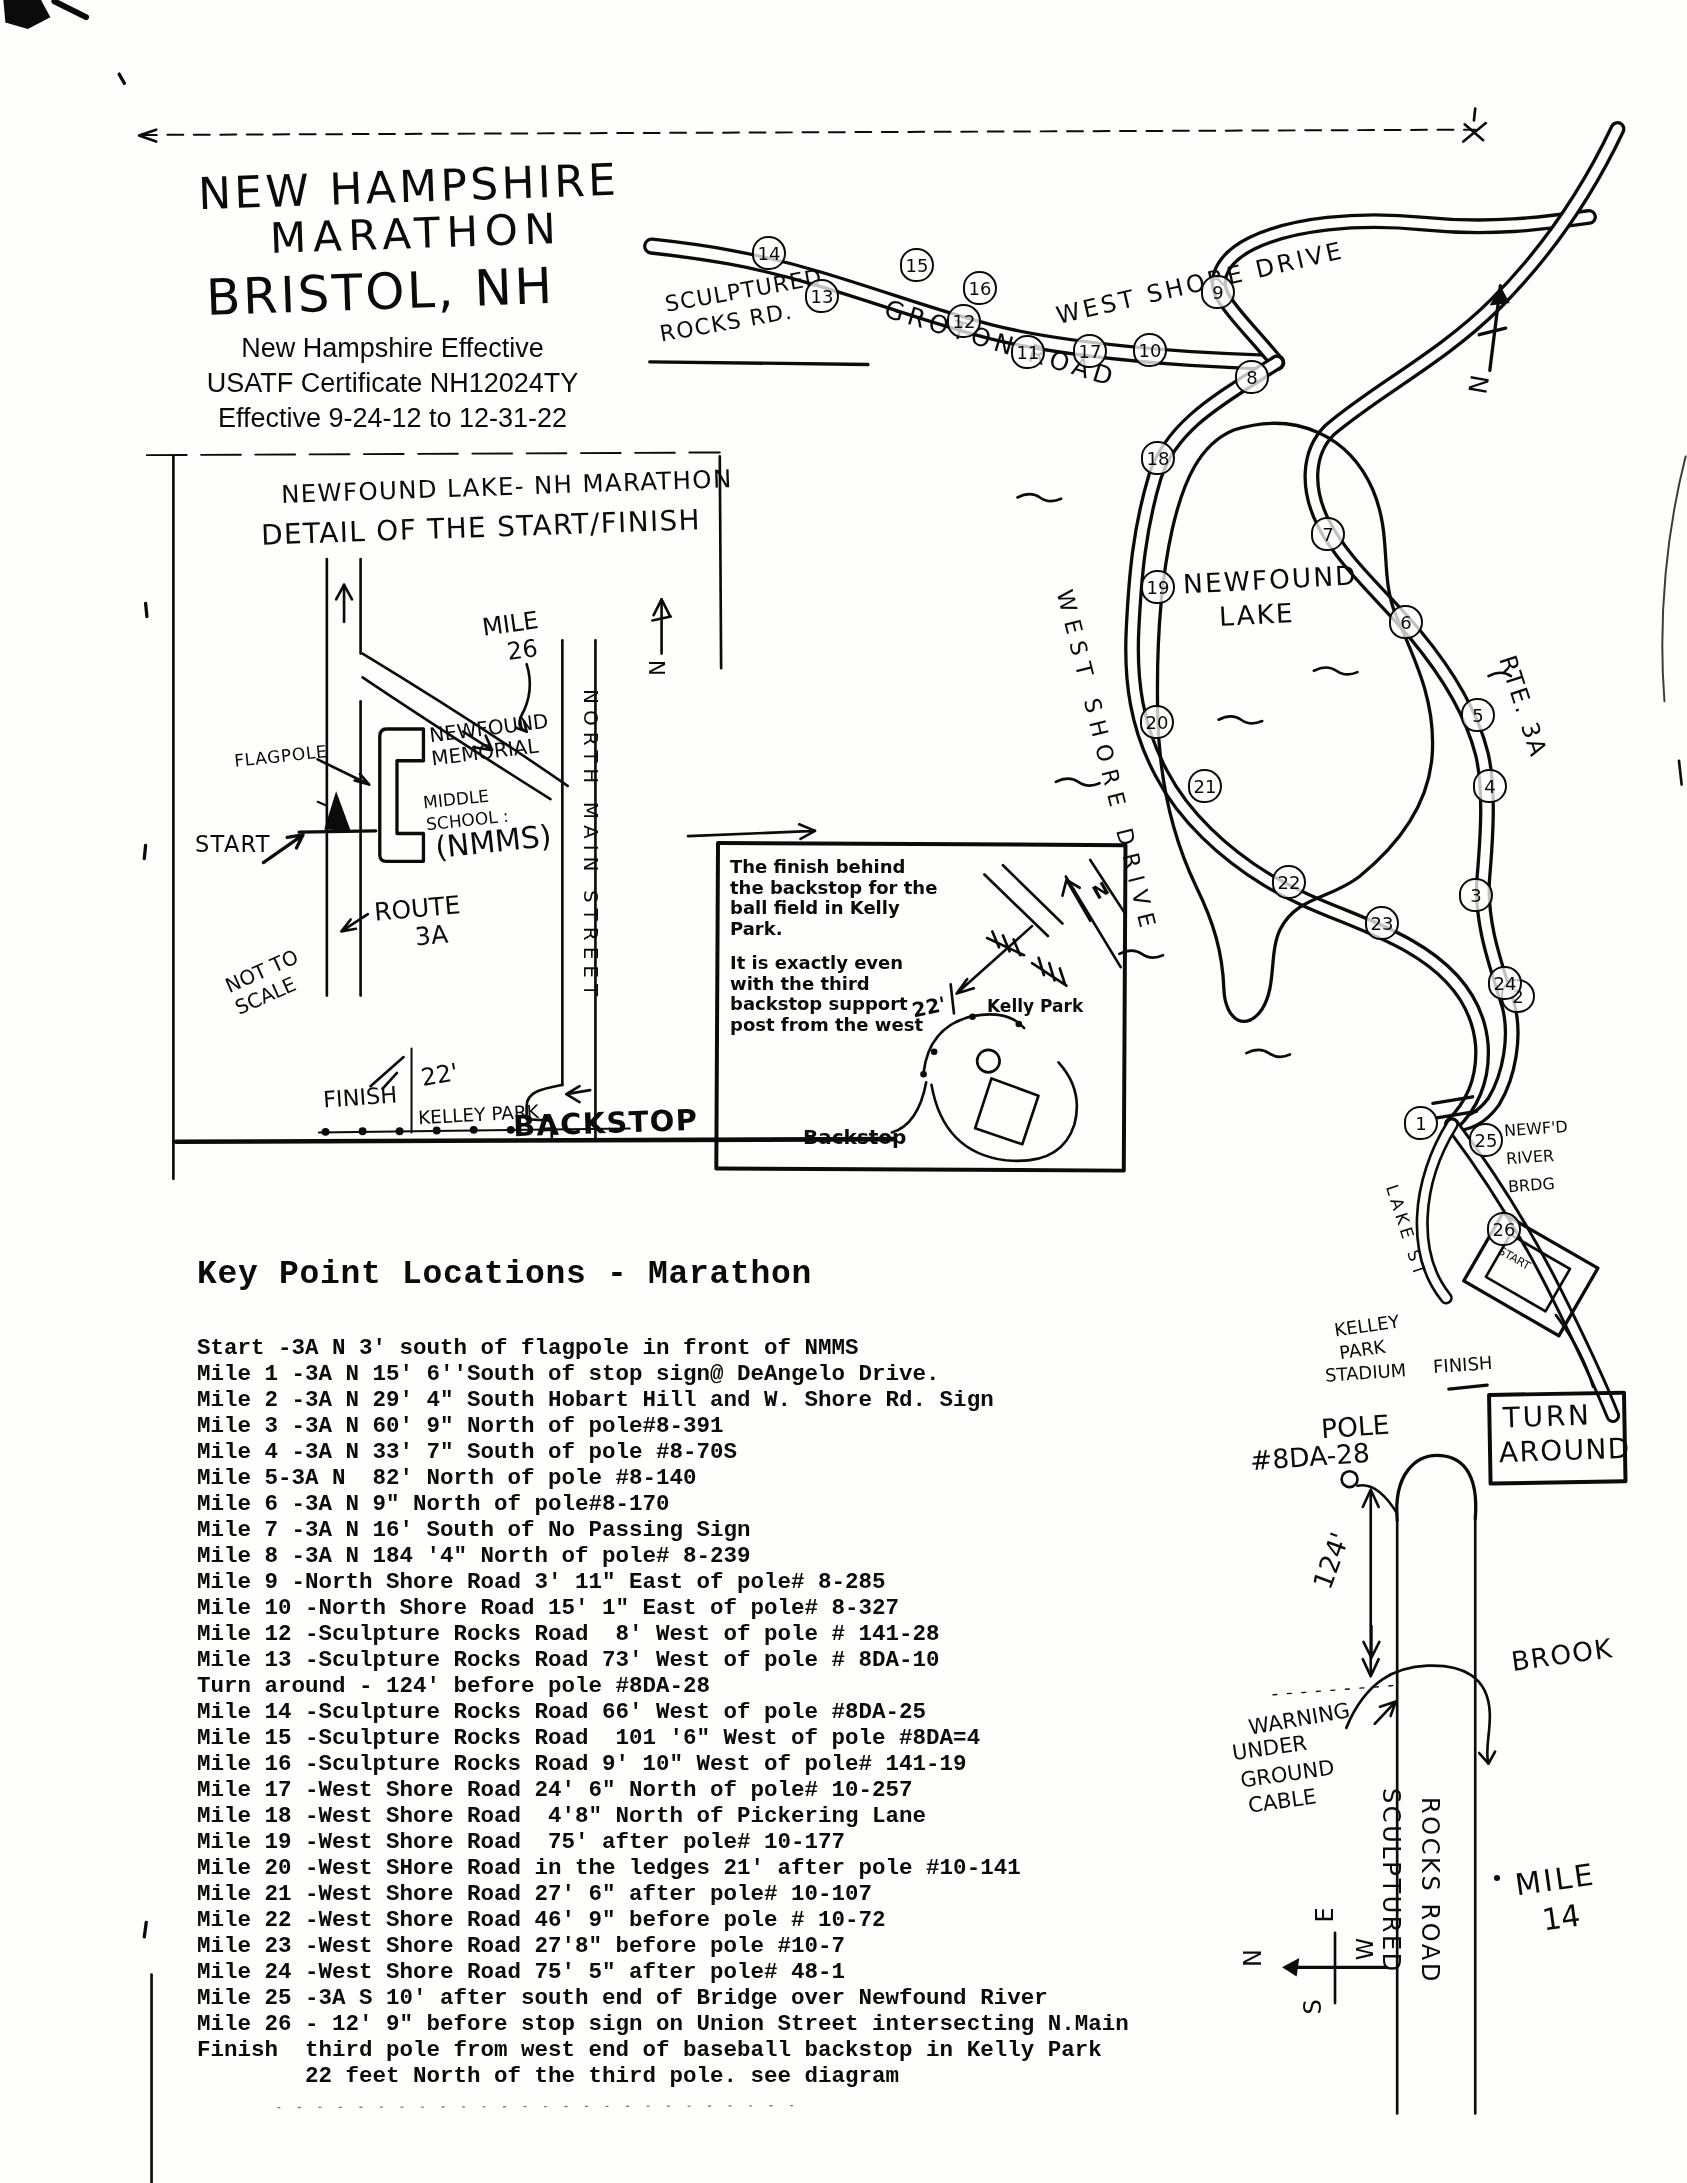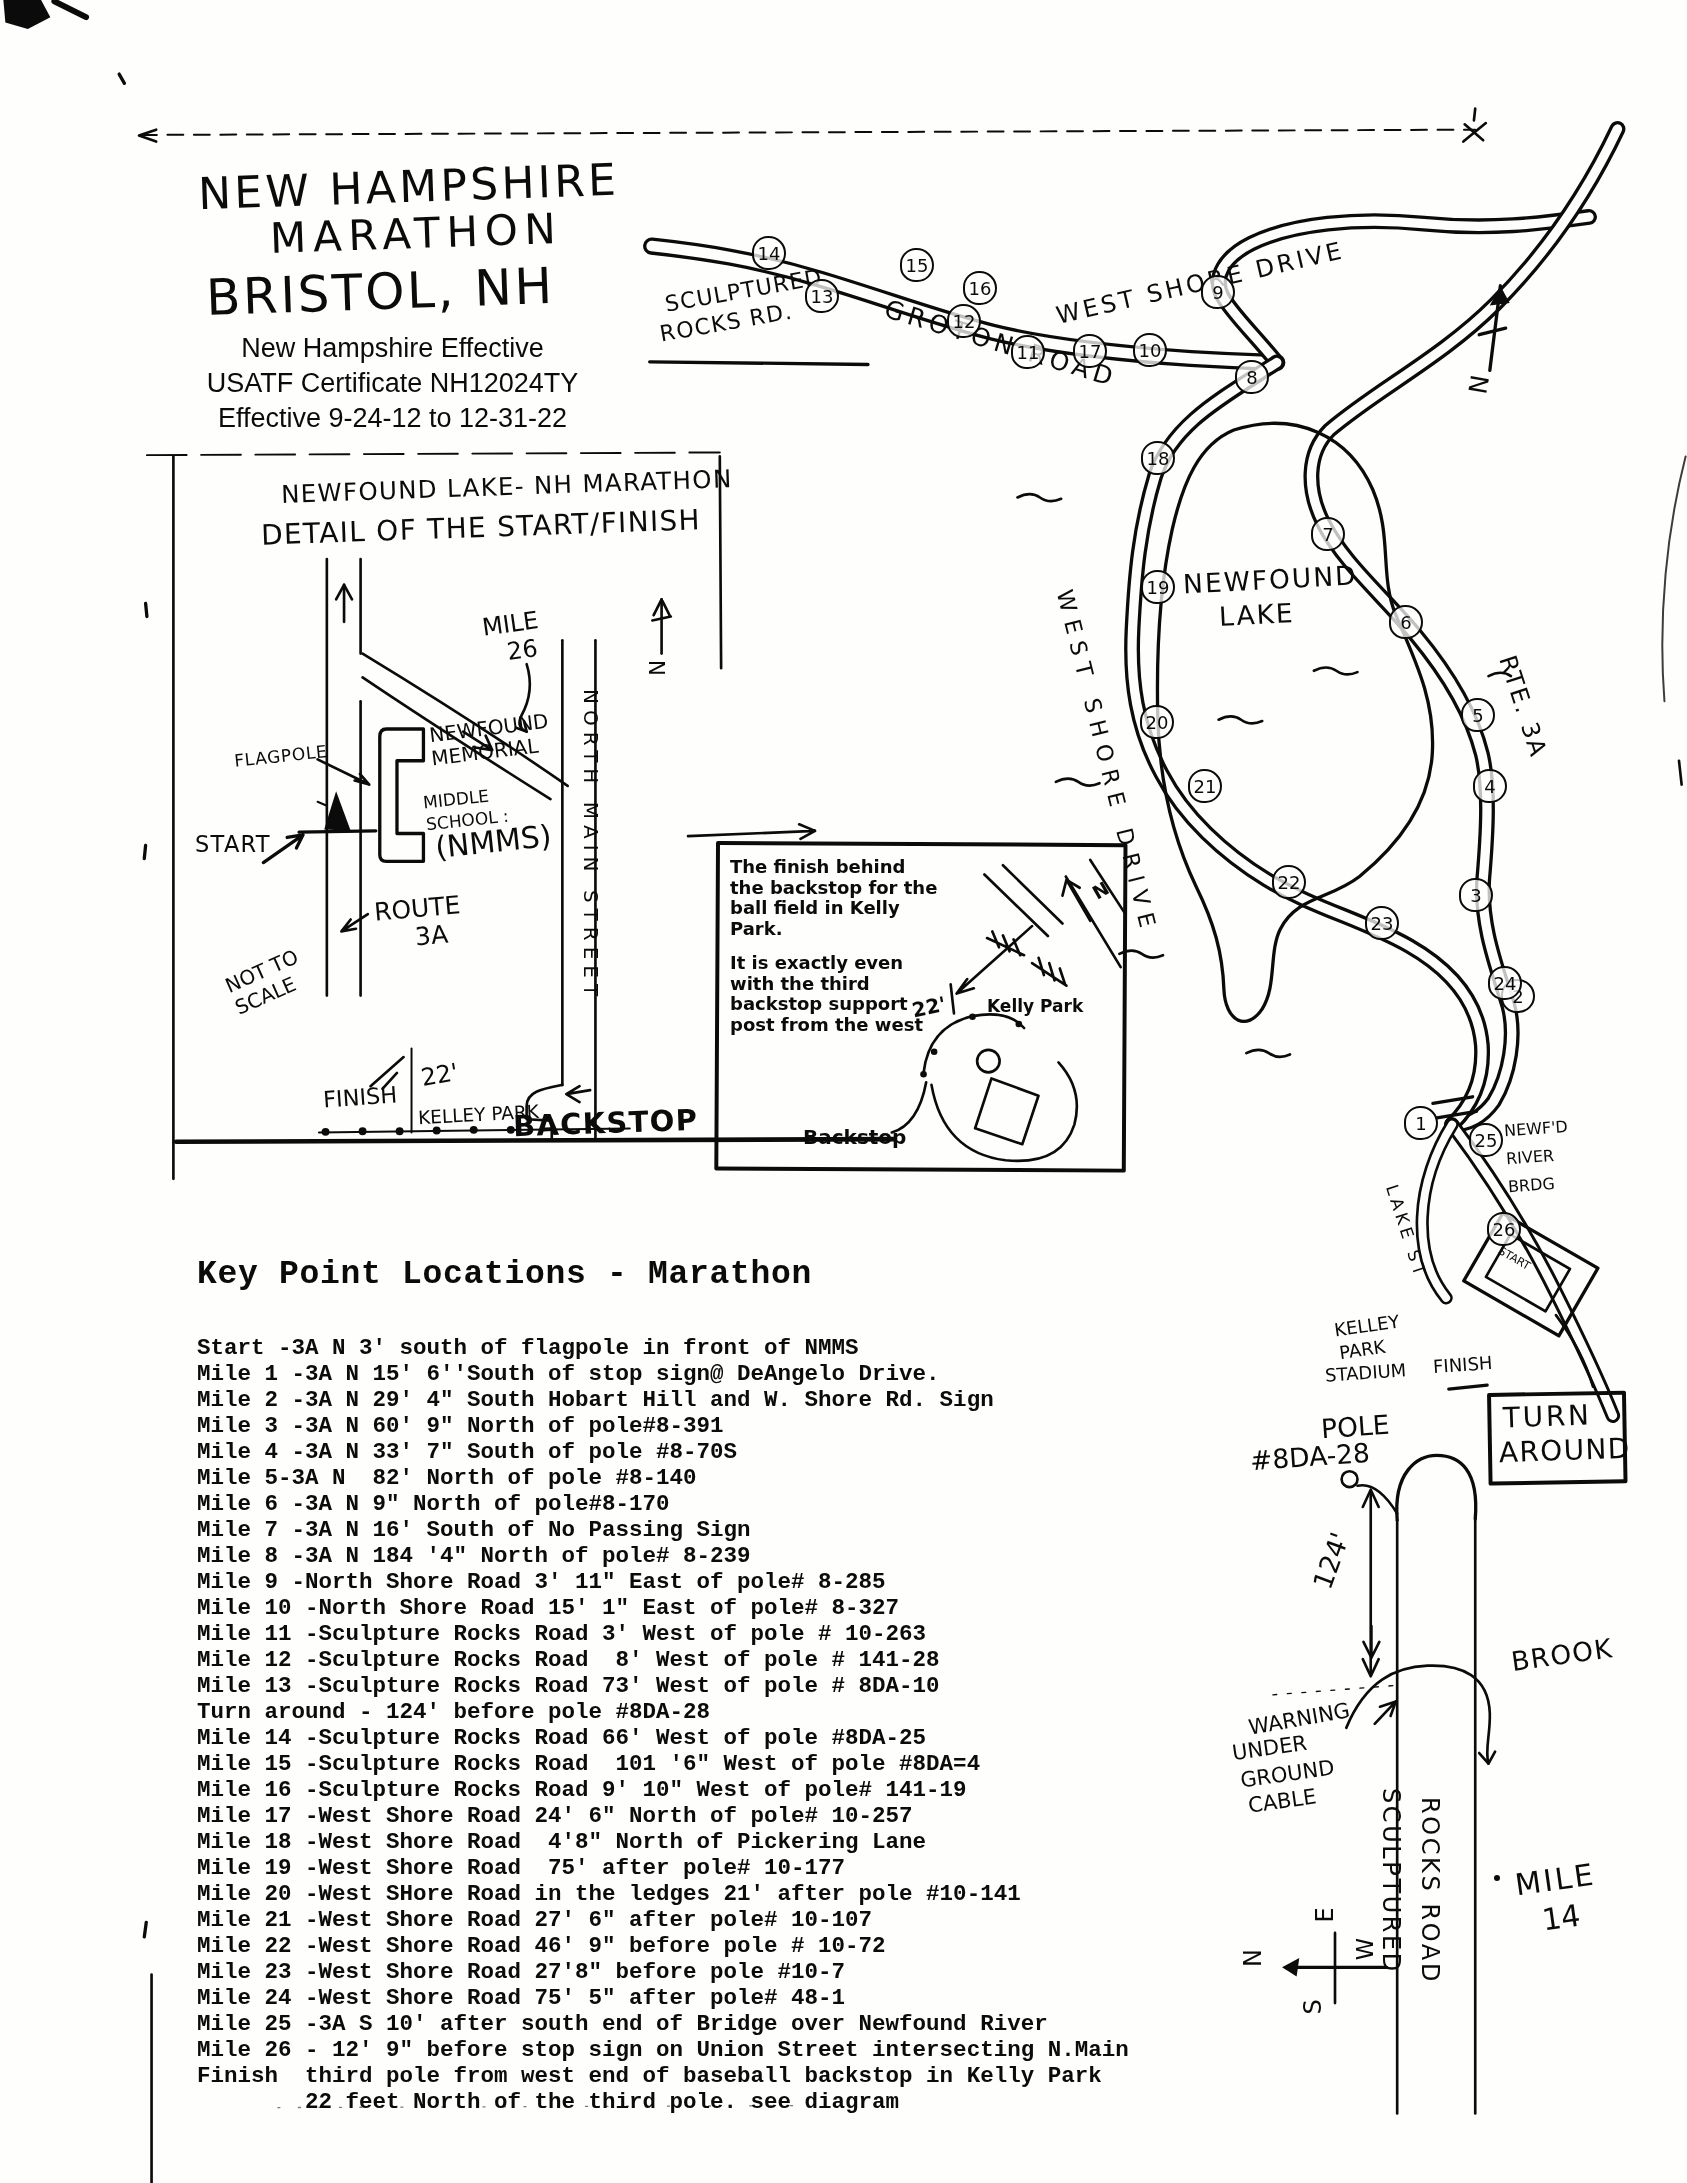--- a/index.html
+++ b/index.html
@@ -299,21 +299,20 @@
       <div class="kp-line">Mile 1 -3A N 15' 6''South of stop sign@ DeAngelo Drive.</div>
       <div class="kp-line">Mile 2 -3A N 29' 4" South Hobart Hill and W. Shore Rd. Sign</div>
       <div class="kp-line">Mile 3 -3A N 60' 9" North of pole#8-391</div>
       <div class="kp-line">Mile 4 -3A N 33' 7" South of pole #8-70S</div>
       <div class="kp-line">Mile 5-3A N  82' North of pole #8-140</div>
       <div class="kp-line">Mile 6 -3A N 9" North of pole#8-170</div>
       <div class="kp-line">Mile 7 -3A N 16' South of No Passing Sign</div>
       <div class="kp-line">Mile 8 -3A N 184 '4" North of pole# 8-239</div>
       <div class="kp-line">Mile 9 -North Shore Road 3' 11" East of pole# 8-285</div>
       <div class="kp-line">Mile 10 -North Shore Road 15' 1" East of pole# 8-327</div>
-      <div class="kp-line">Mile 11 -Sculpture Rocks Road 3' West of pole # 10-263</div>
       <div class="kp-line">Mile 12 -Sculpture Rocks Road  8' West of pole # 141-28</div>
       <div class="kp-line">Mile 13 -Sculpture Rocks Road 73' West of pole # 8DA-10</div>
       <div class="kp-line">Turn around - 124' before pole #8DA-28</div>
       <div class="kp-line">Mile 14 -Sculpture Rocks Road 66' West of pole #8DA-25</div>
       <div class="kp-line">Mile 15 -Sculpture Rocks Road  101 '6" West of pole #8DA=4</div>
       <div class="kp-line">Mile 16 -Sculpture Rocks Road 9' 10" West of pole# 141-19</div>
       <div class="kp-line">Mile 17 -West Shore Road 24' 6" North of pole# 10-257</div>
       <div class="kp-line">Mile 18 -West Shore Road  4'8" North of Pickering Lane</div>
       <div class="kp-line">Mile 19 -West Shore Road  75' after pole# 10-177</div>
       <div class="kp-line">Mile 20 -West SHore Road in the ledges 21' after pole #10-141</div>

